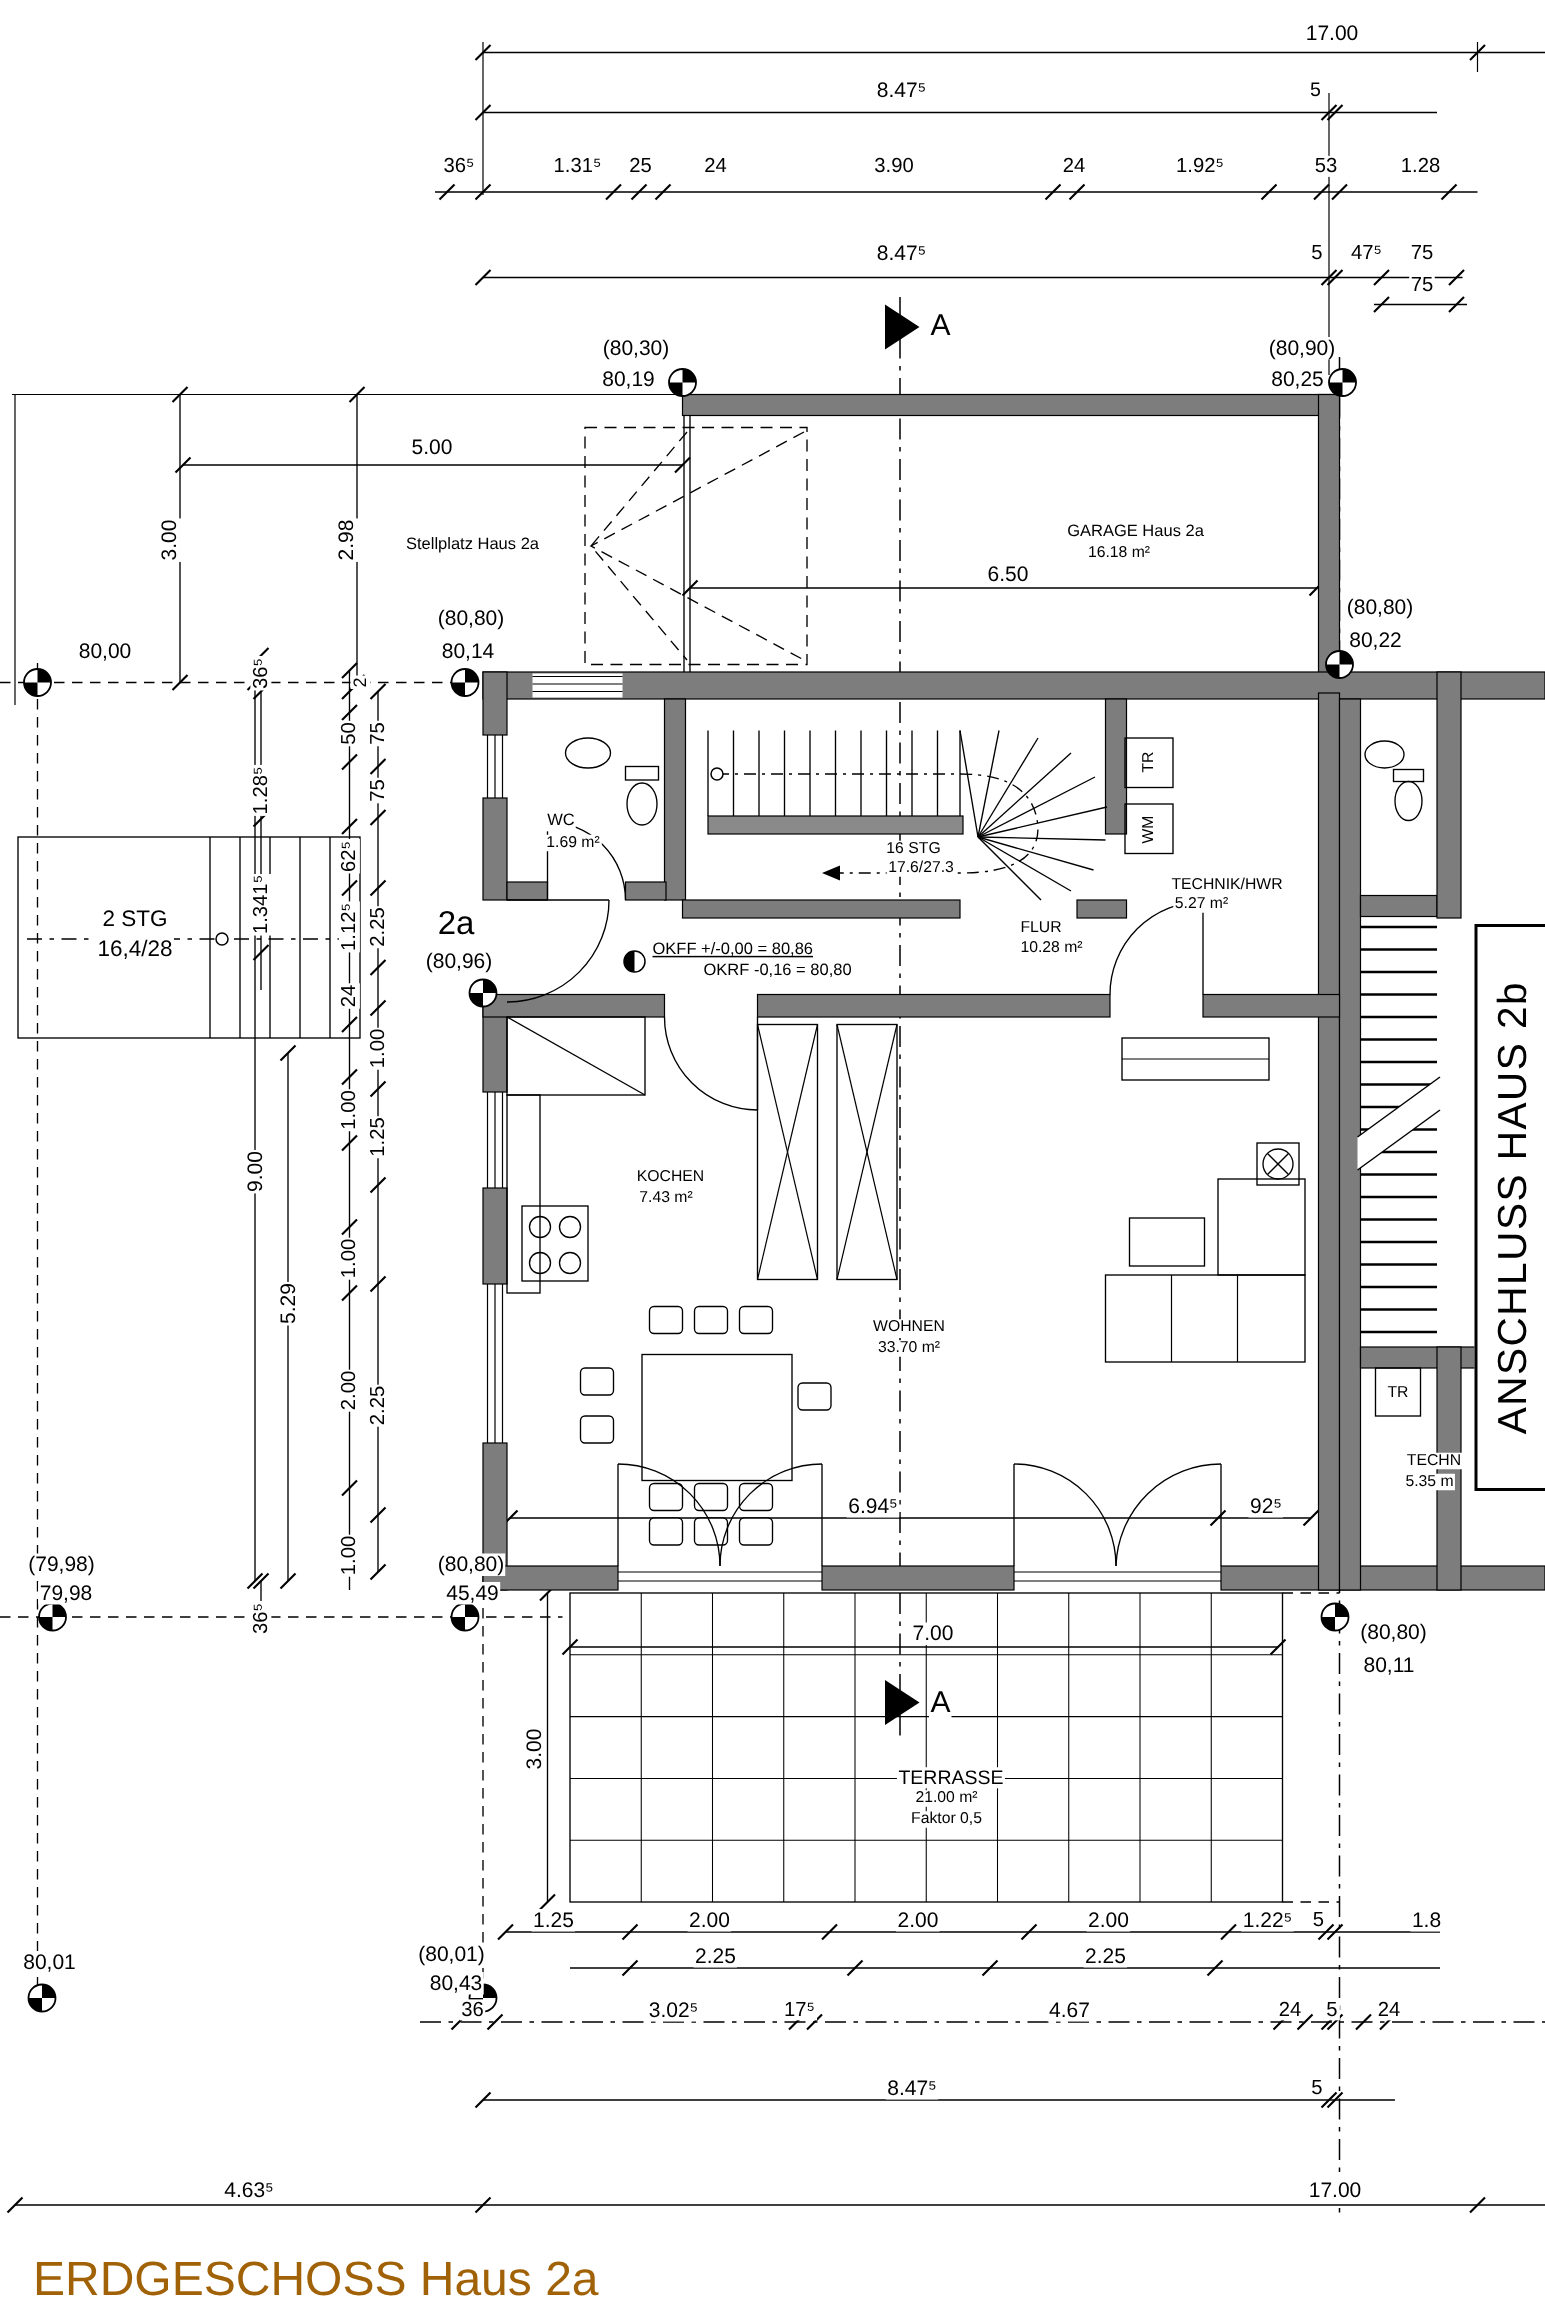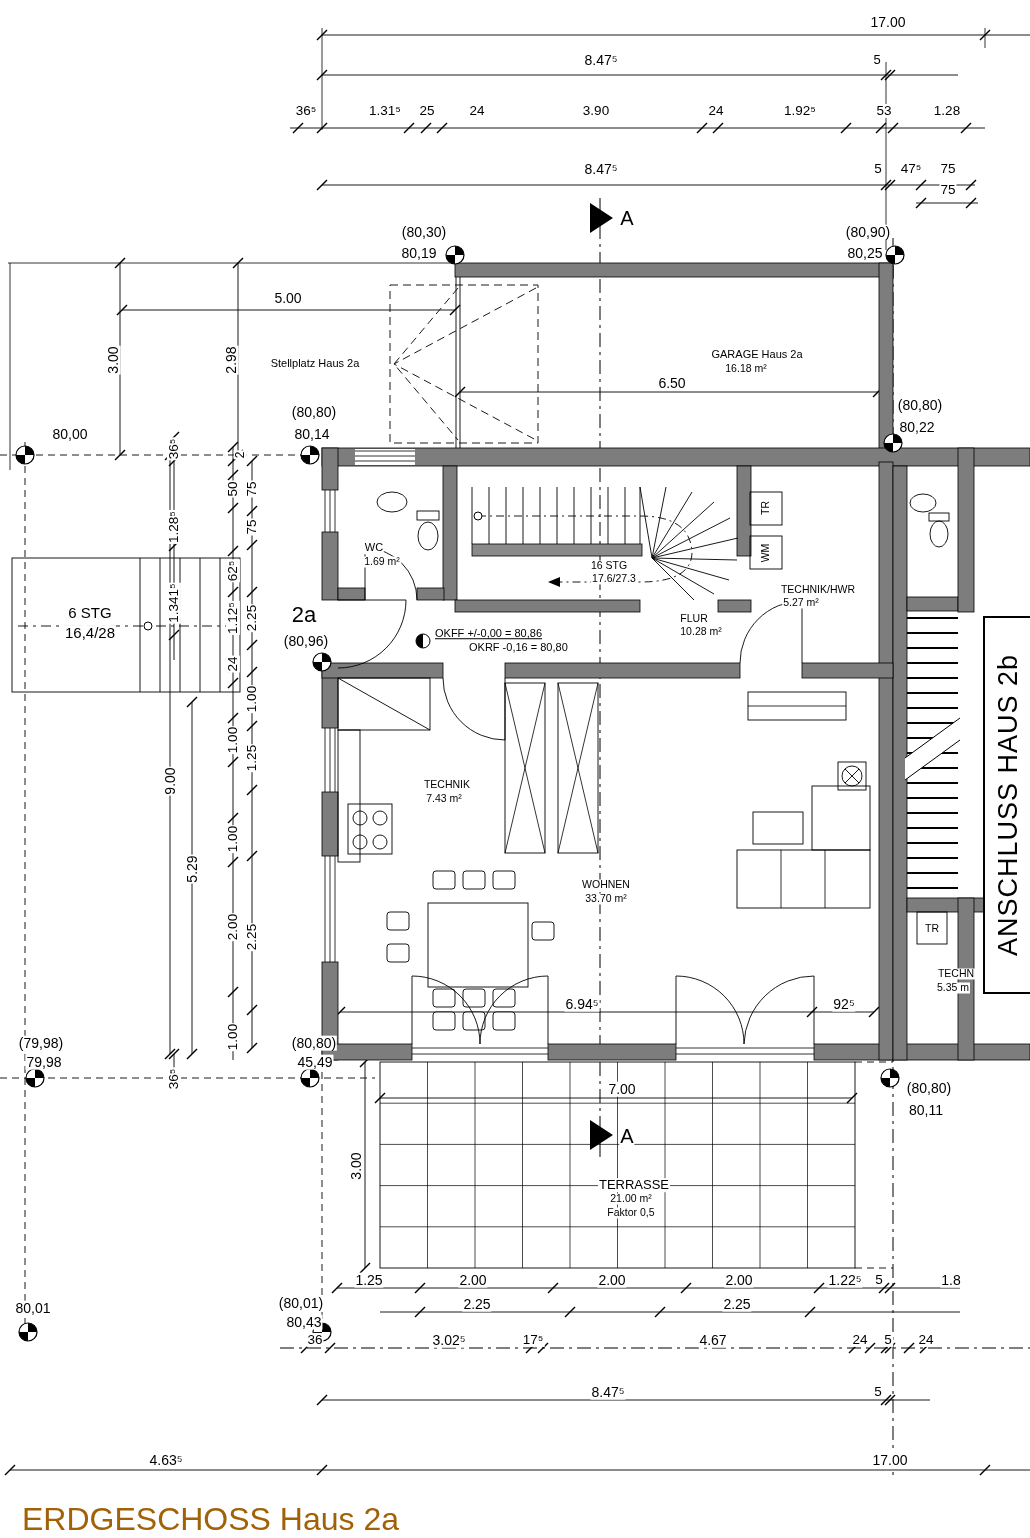--- a/index.html
+++ b/index.html
@@ -433,28 +433,28 @@
     <div class="lbl" style="left: 757px; top: 355px; font-size: 11px;">GARAGE Haus 2a</div>
     <div class="lbl" style="left: 746px; top: 369px; font-size: 10.5px;">16.18 m²</div>
     <div class="lbl" style="left: 374px; top: 548px; font-size: 11px;">WC</div>
     <div class="lbl" style="left: 382px; top: 562px; font-size: 10.5px;">1.69 m²</div>
     <div class="lbl" style="left: 609px; top: 566px; font-size: 10.5px; text-align: right;">16 STG</div>
     <div class="lbl" style="left: 614px; top: 579px; font-size: 10.5px;">17.6/27.3</div>
     <div class="lbl" style="left: 818px; top: 590px; font-size: 10.5px;">TECHNIK/HWR</div>
     <div class="lbl" style="left: 801px; top: 603px; font-size: 10.5px;">5.27 m²</div>
     <div class="lbl" style="left: 694px; top: 619px; font-size: 10.5px;">FLUR</div>
     <div class="lbl" style="left: 701px; top: 632px; font-size: 10.5px;">10.28 m²</div>
-    <div class="lbl" style="left: 447px; top: 785px; font-size: 10.5px;">TECHNIK</div>
+    <div class="lbl" style="left: 447px; top: 785px; font-size: 10.5px;">KOCHEN</div>
     <div class="lbl" style="left: 444px; top: 799px; font-size: 10.5px;">7.43 m²</div>
     <div class="lbl" style="left: 606px; top: 885px; font-size: 10.5px;">WOHNEN</div>
     <div class="lbl" style="left: 606px; top: 899px; font-size: 10.5px;">33.70 m²</div>
     <div class="lbl" style="left: 634px; top: 1185px; font-size: 13px;">TERRASSE</div>
     <div class="lbl" style="left: 631px; top: 1199px; font-size: 10.5px;">21.00 m²</div>
     <div class="lbl" style="left: 631px; top: 1213px; font-size: 10.5px;">Faktor 0,5</div>
-    <div class="lbl" style="left: 90px; top: 613px; font-size: 15px;">6 STG</div>
+    <div class="lbl" style="left: 90px; top: 613px; font-size: 15px;">2 STG</div>
     <div class="lbl" style="left: 90px; top: 633px; font-size: 15px;">16,4/28</div>
     <div class="lbl rot" style="left: 766px; top: 508px; font-size: 10.5px;">TR</div>
     <div class="lbl rot" style="left: 766px; top: 553px; font-size: 10.5px;">WM</div>
     <div class="lbl" style="left: 932px; top: 929px; font-size: 10.5px;">TR</div>
     <div class="lbl" style="left: 956px; top: 974px; font-size: 10.5px;">TECHN</div>
     <div class="lbl" style="left: 953px; top: 988px; font-size: 10.5px;">5.35 m</div>
     <div class="lbl" style="left: 304px; top: 615px; font-size: 22px;">2a</div>
     <div class="lbl la u" style="left: 434px; top: 634px; font-size: 11px;">OKFF +/-0,00 = 80,86</div>
     <div class="lbl la" style="left: 434px; top: 648px; font-size: 11px; margin-left: 34px;">OKRF -0,16 = 80,80</div>
     <div class="lbl" style="left: 627px; top: 218px; font-size: 20px;">A</div>

